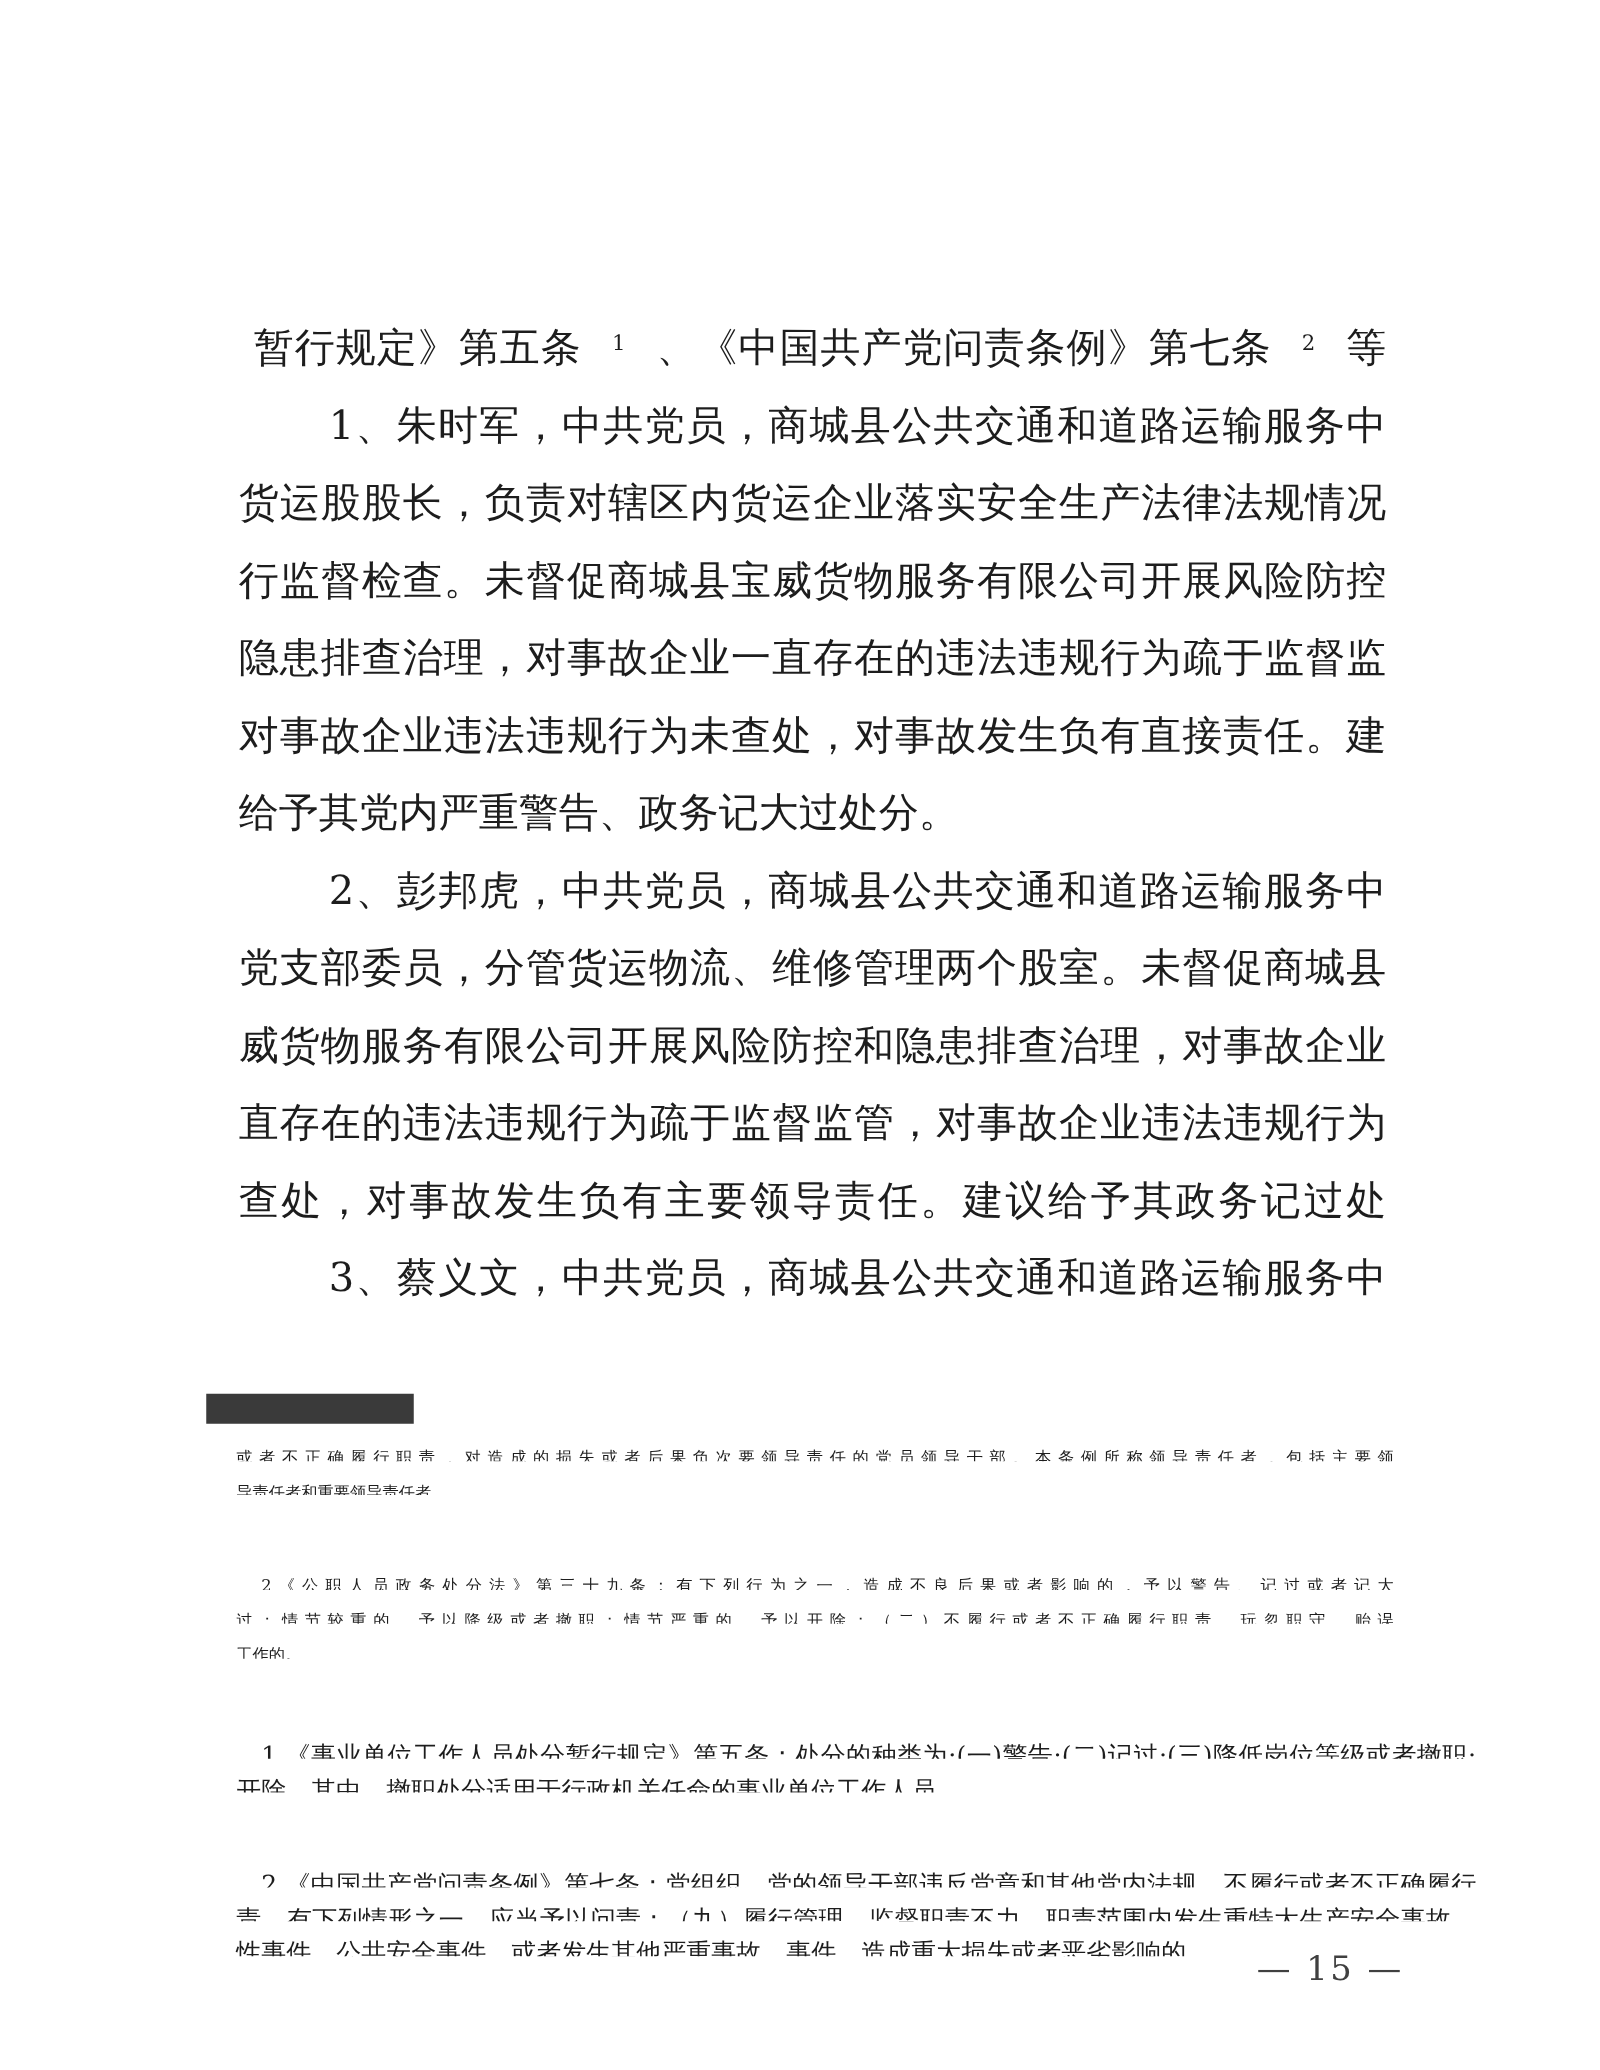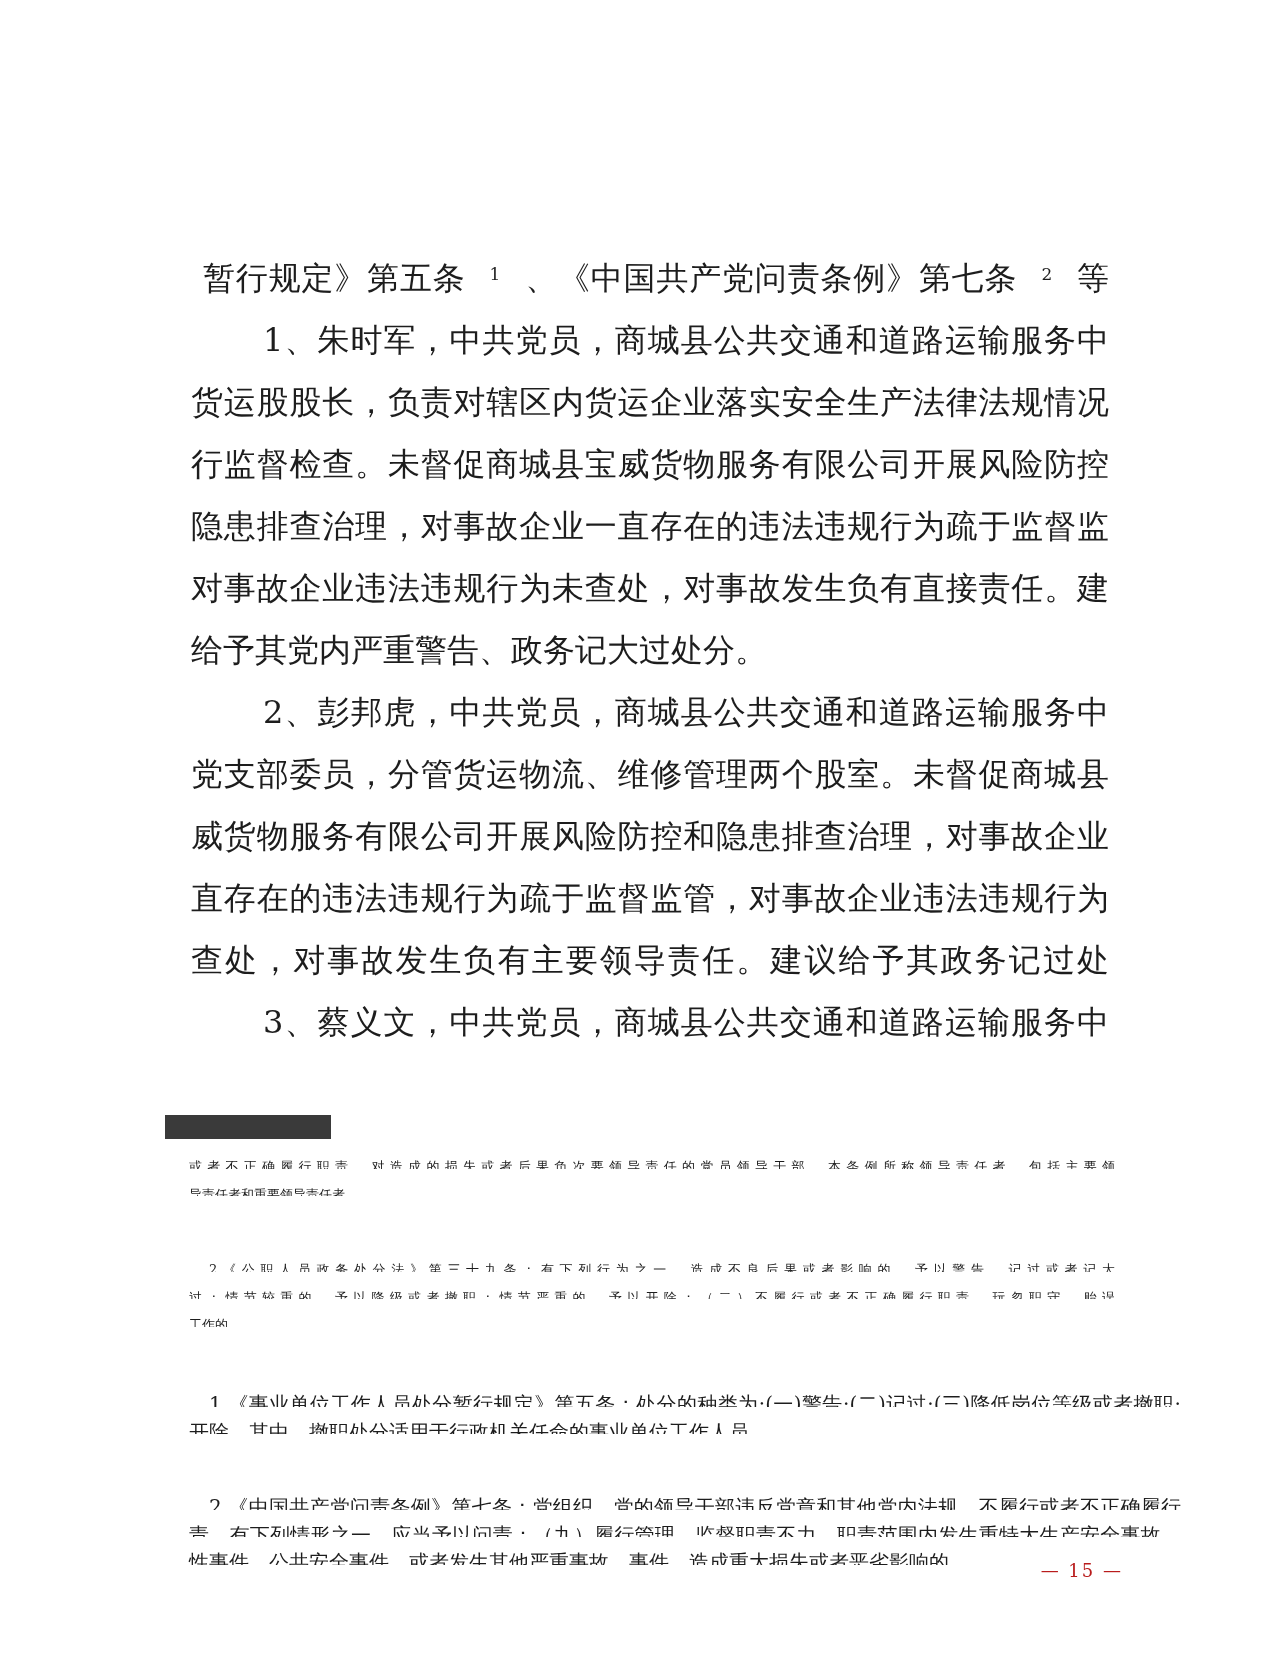--- a/index.html
+++ b/index.html
@@ -64,23 +64,23 @@
     text-justify: inter-character;
     overflow: hidden;
   }
   .fline.short { text-align-last: left; }
   .fline.indent { text-indent: 20px; margin-top: 48px; }
 
   
   .page-number {
     position: absolute;
     top: 1536px; right: 157px;
-    font-size: 18px;
+    font-size: 27px;
     letter-spacing: 2px;
-    color: #b91c1c;
+    color: #404040;
     white-space: nowrap;
   }
 </style>
 </head>
 <body>
 
 <div class="page">
 
   <div class="body-text">
     <div class="bline"><span>暂行规定》第五条</span><sup>1</sup><span>、《中国共产党问责条例》第七条</span><sup>2</sup><span>等规定，建议</span></div>

